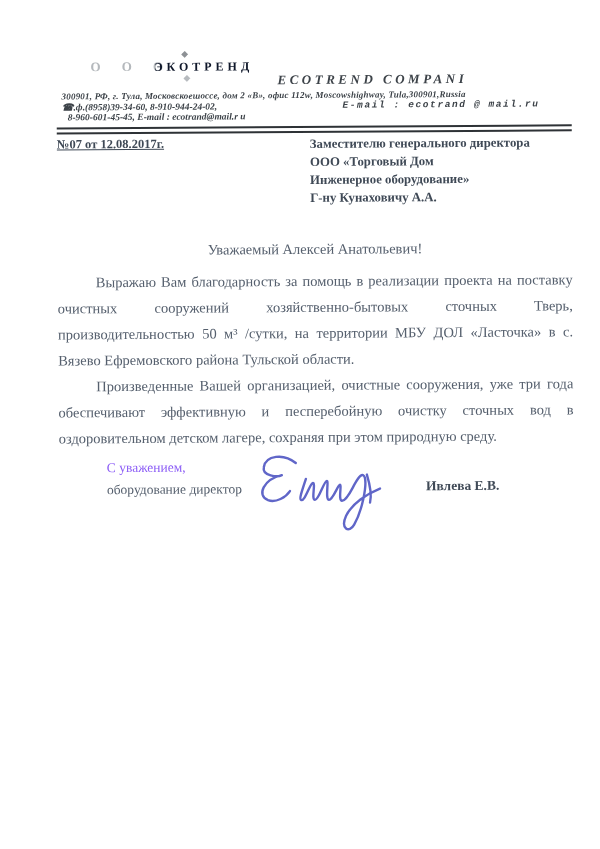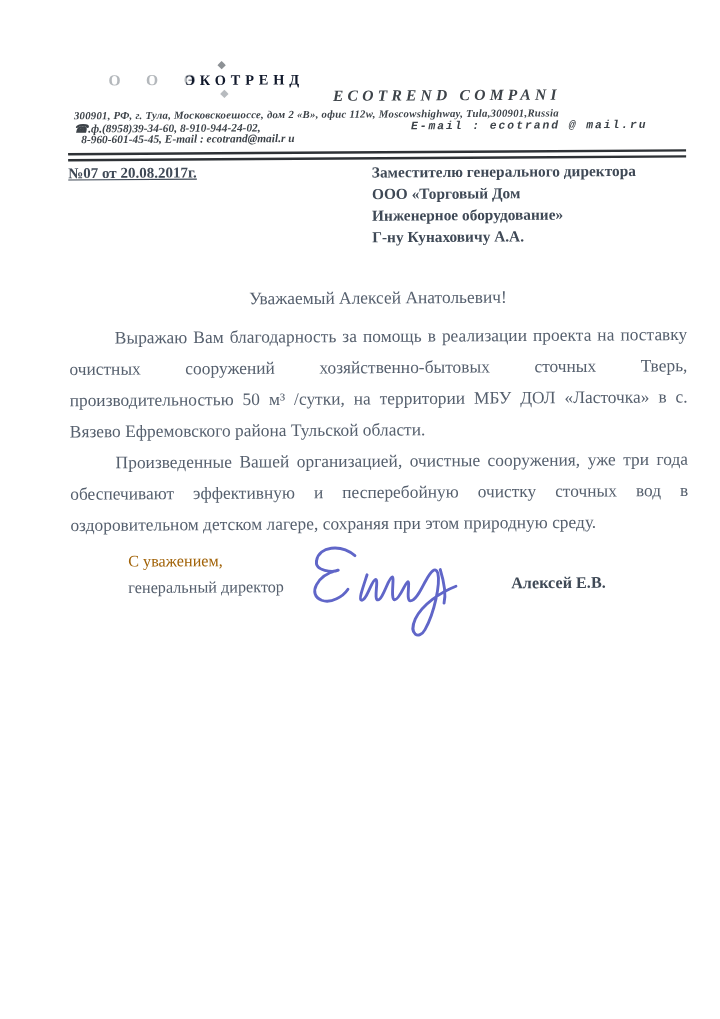--- a/index.html
+++ b/index.html
@@ -141,21 +141,21 @@
     text-indent: 38px;
     color: #56606e;
   }
   .para-1 { top: 268px; }
   .para-2 { top: 372px; }
   
   .closing-regards {
     position: absolute;
     left: 105px; top: 459px;
     font-size: 13.5px;
-    color: #a16207;
+    color: #8b5cf6;
     white-space: nowrap;
   }
   .closing-title {
     position: absolute;
     left: 105px; top: 481px;
     font-size: 13.5px;
     color: #56606e;
     white-space: nowrap;
   }
   .signer-name {
@@ -186,36 +186,36 @@
 
     <div class="company-name">ECOTREND COMPANI</div>
     <div class="address-line">300901, РФ, г. Тула, Московскоешоссе, дом 2 «В», офис 112w, Moscowshighway, Tula,300901,Russia</div>
     <div class="phones-row1">
       <span>☎.ф.(8958)39-34-60, 8-910-944-24-02,</span>
       <span class="email-right">E-mail : ecotrand @ mail.ru</span>
     </div>
     <div class="phones-row2">8-960-601-45-45, E-mail : ecotrand@mail.r u</div>
     <div class="double-rule"></div>
 
-    <div class="reference">№07 от 20.08.2017г.</div>
+    <div class="reference">№07 от 12.08.2017г.</div>
 
     <div class="addressee">
       <div>Заместителю генерального директора</div>
       <div>ООО «Торговый Дом</div>
       <div>Инженерное оборудование»</div>
       <div>Г-ну Кунаховичу А.А.</div>
     </div>
 
     <div class="salutation">Уважаемый Алексей Анатольевич!</div>
     <div class="para para-1">Выражаю Вам благодарность за помощь в реализации проекта на поставку очистных сооружений хозяйственно-бытовых сточных Тверь, производительностью 50 м³ /сутки, на территории МБУ ДОЛ «Ласточка» в с. Вязево Ефремовского района Тульской области.</div>
     <div class="para para-2">Произведенные Вашей организацией, очистные сооружения, уже три года обеспечивают эффективную и песперебойную очистку сточных вод в оздоровительном детском лагере, сохраняя при этом природную среду.</div>
 
     <div class="closing-regards">С уважением,</div>
-    <div class="closing-title">генеральный директор</div>
-    <div class="signer-name">Алексей Е.В.</div>
+    <div class="closing-title">оборудование директор</div>
+    <div class="signer-name">Ивлева Е.В.</div>
 
     <svg class="signature" viewBox="0 0 175 105" fill="none" xmlns="http://www.w3.org/2000/svg">
       <g stroke="#6066c8" stroke-width="2.4" stroke-linecap="round" stroke-linejoin="round" fill="none">
         <path d="M 62,20 C 50,10 32,12 30,24 C 28,33 44,34 48,32 C 30,36 22,52 34,57 C 42,60 52,54 56,48"></path>
         <path d="M 72,36 C 68,48 65,56 67,57 C 71,59 76,40 79,40 C 82,40 77,57 81,57 C 85,57 90,38 93,38 C 95,38 91,57 95,57 C 99,57 104,42 106,42 C 108,42 104,58 108,58 C 113,58 118,46 121,41 C 125,34 129,29 131,35 C 133,44 128,68 120,82 C 115,91 106,86 112,73 C 118,61 133,51 146,46"></path>
         <path d="M 133,32 C 136,42 138,52 136,60"></path>
       </g>
     </svg>
 
   </div>

